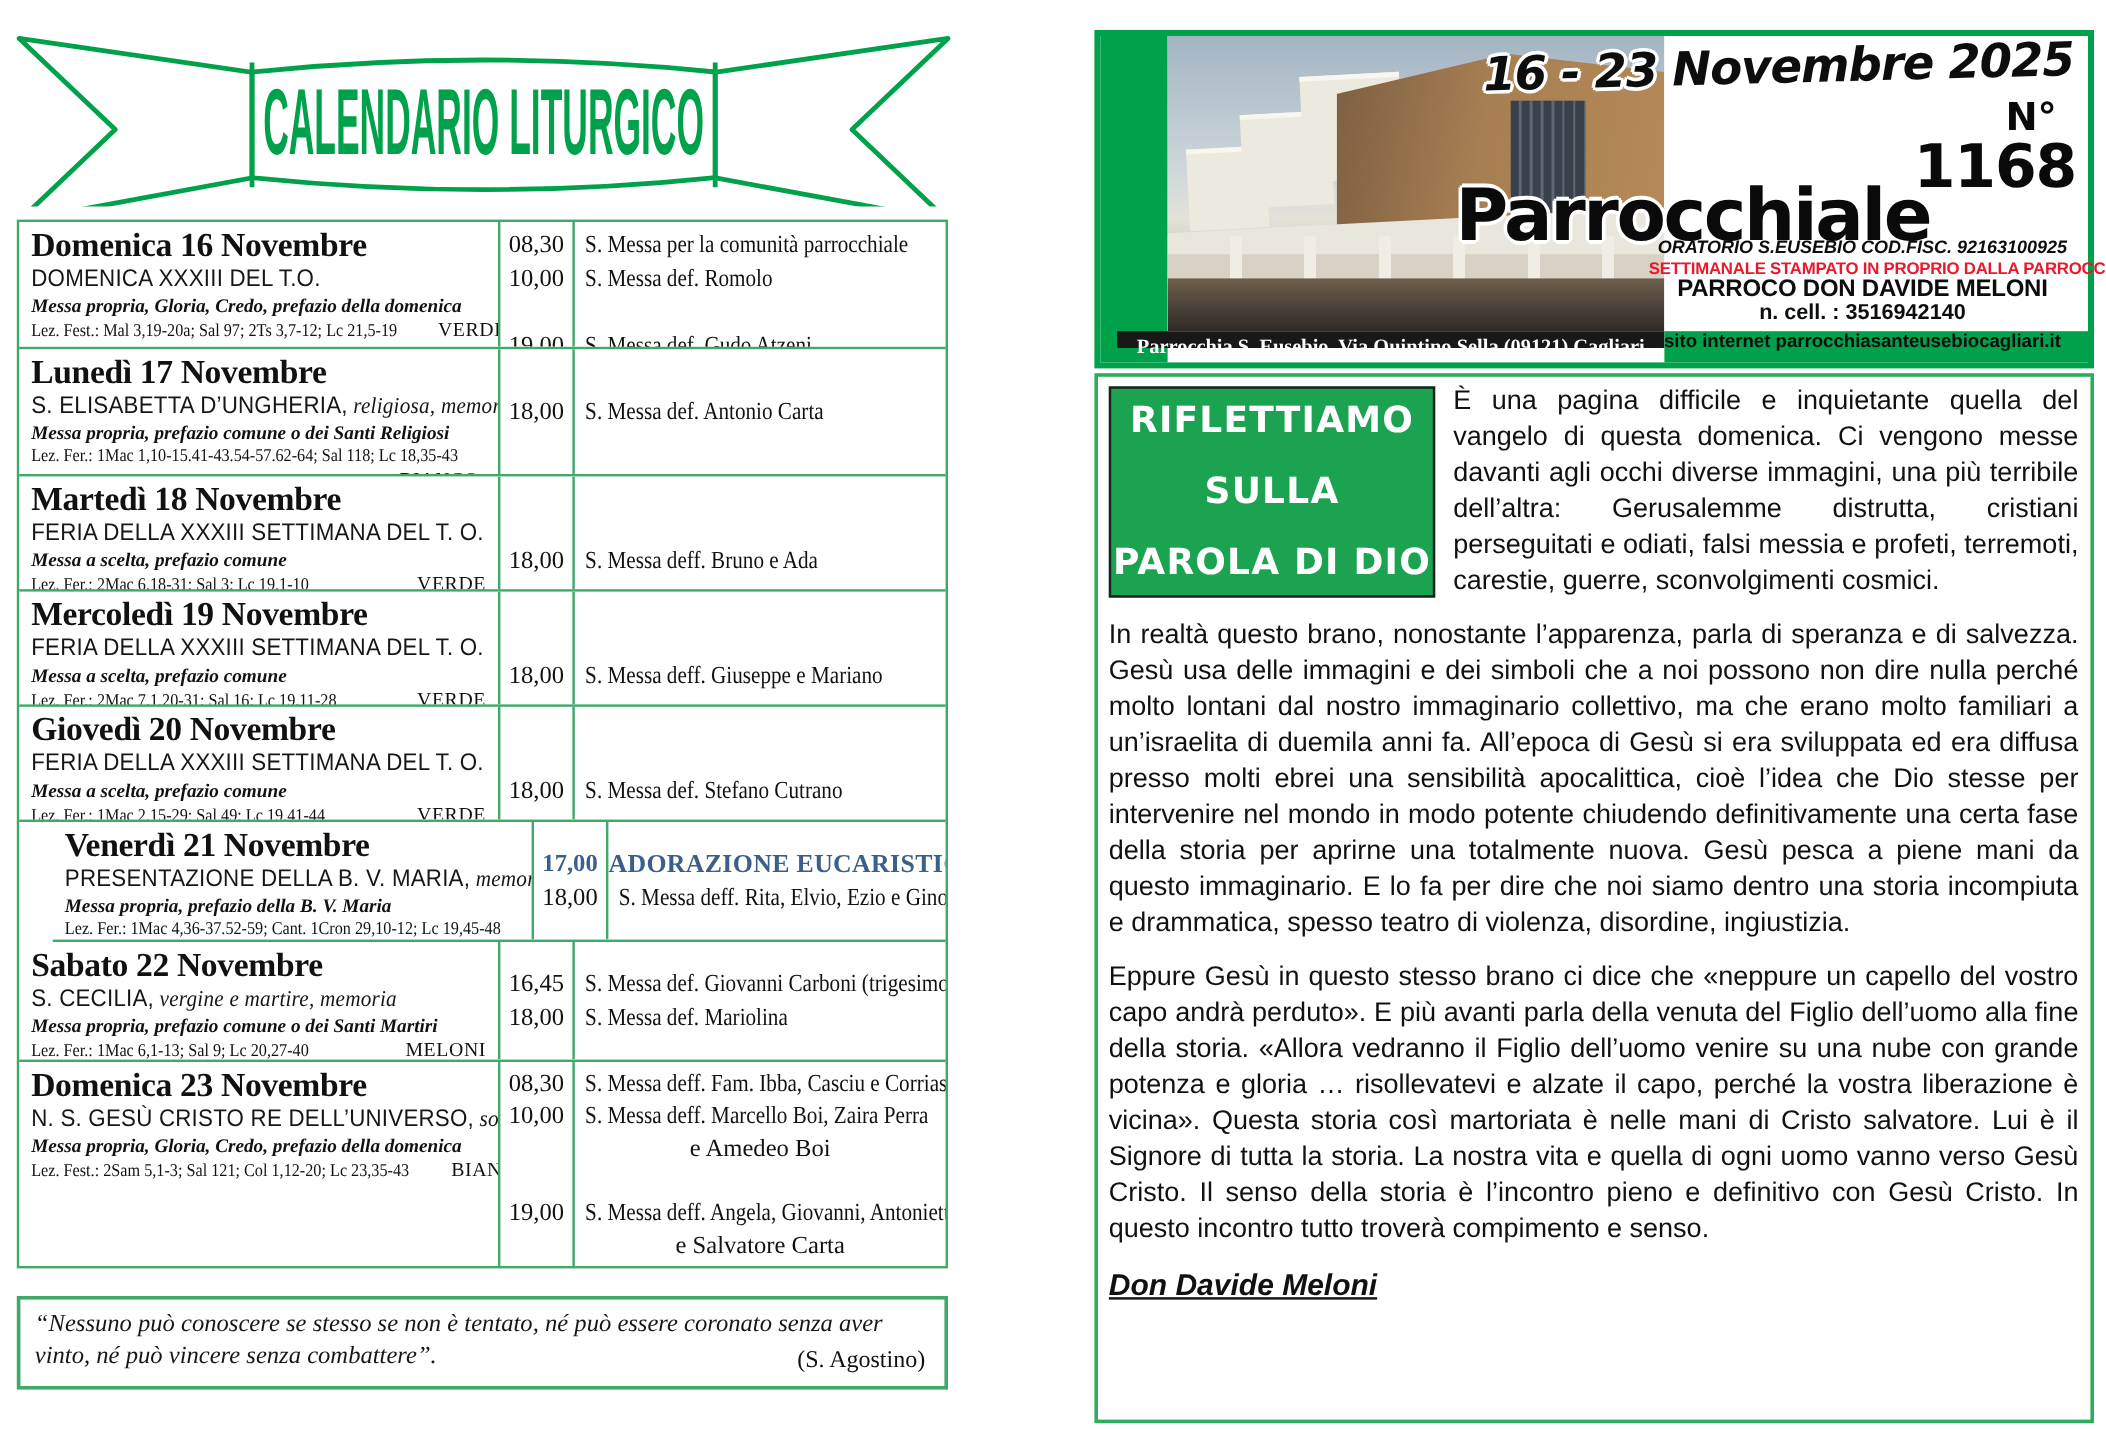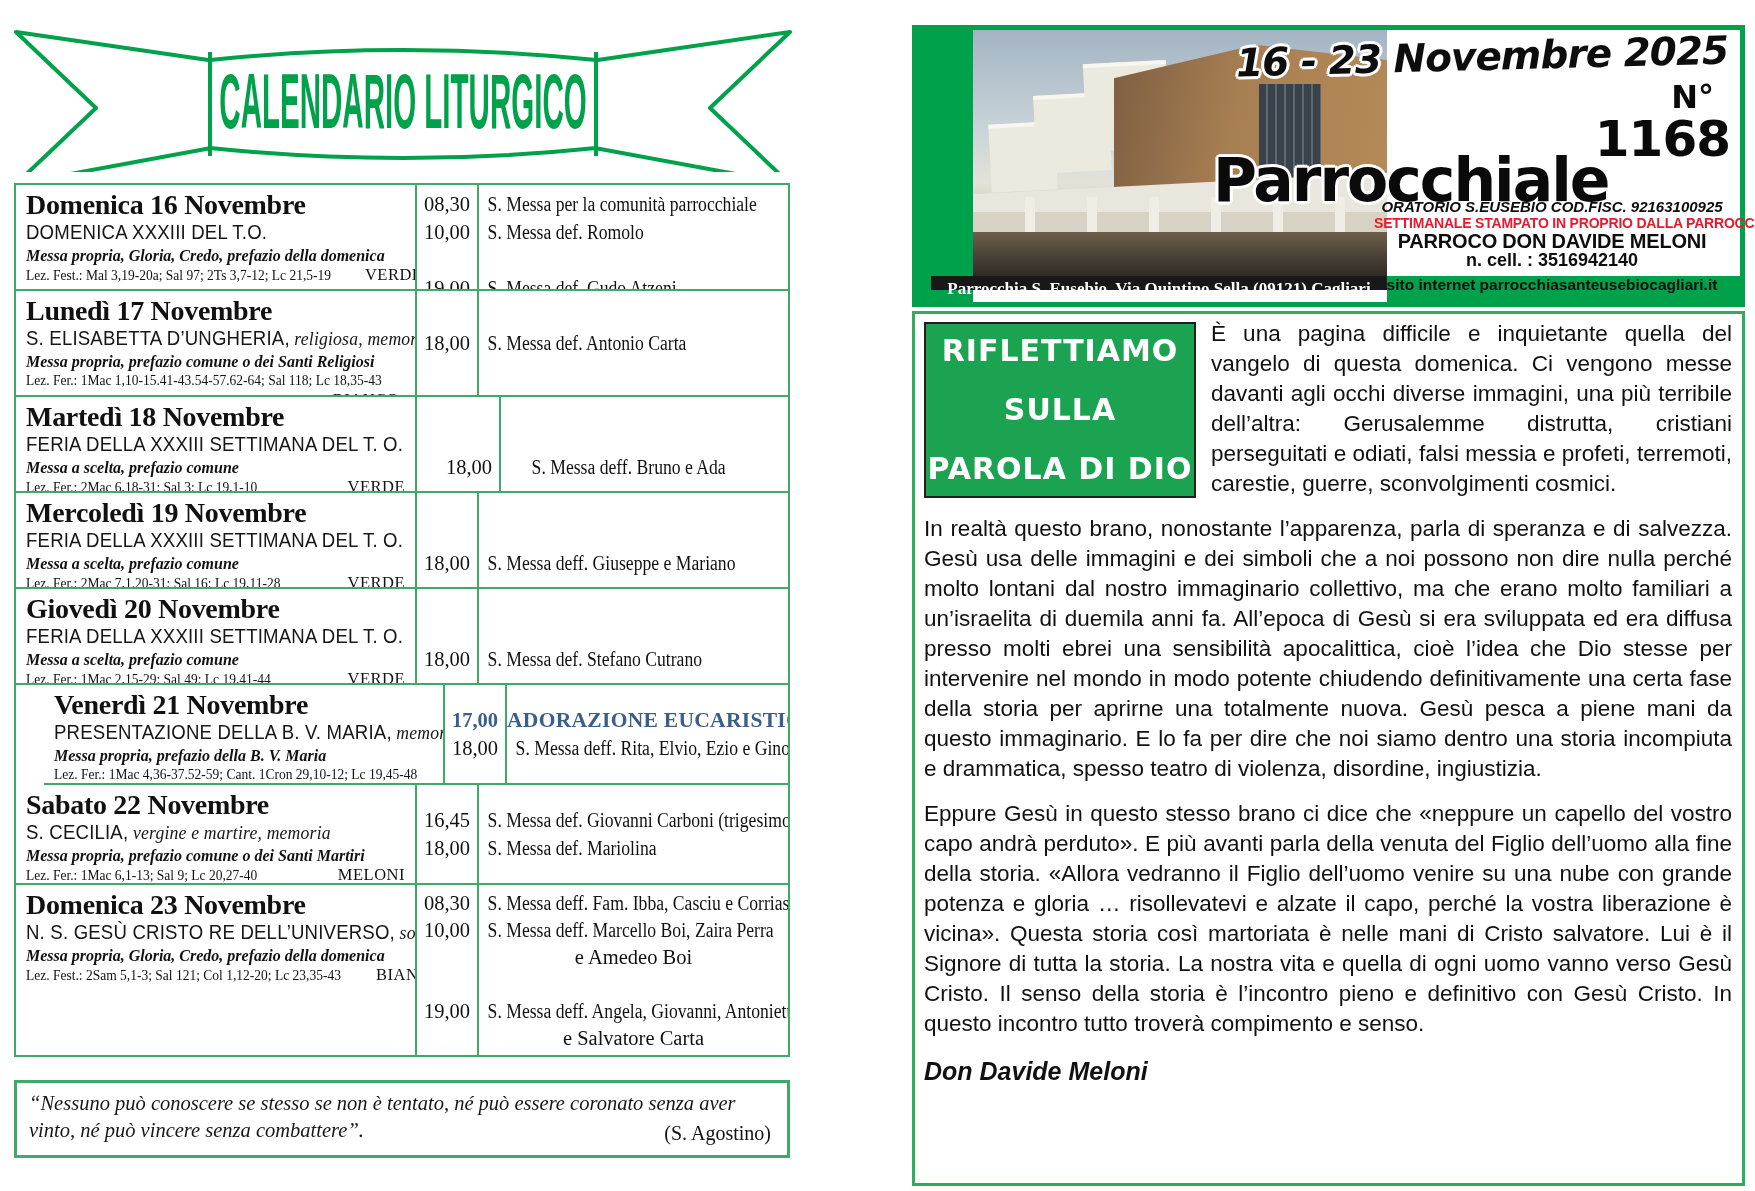--- a/index.html
+++ b/index.html
@@ -9,21 +9,21 @@
   
   #banner{position:absolute;left:8px;top:14px;width:790px;height:158px;}
   #banner svg{width:100%;height:100%;}
 
   #calendar-table{position:absolute;left:14px;top:183px;width:776px;
         border:2px solid #3FA968;box-sizing:border-box;background:#fff;}
   .cal-row{display:grid;grid-template-columns:401px 62px 1fr;border-bottom:2px solid #3FA968;overflow:hidden;}
   .cal-row:last-child{border-bottom:none;}
   .cal-row:nth-child(1){height:104px;}
   .cal-row:nth-child(2){height:104px;}
-  .cal-row:nth-child(3){height:94px;gap:22px;}
+  .cal-row:nth-child(3){height:94px;}
   .cal-row:nth-child(4){height:94px;}
   .cal-row:nth-child(5){height:94px;}
   .cal-row:nth-child(6){height:98px;margin-left:28px;}
   .cal-row:nth-child(7){height:98px;}
   .cal-row:nth-child(8){height:170px;}
 
   .cell-day{border-right:2px solid #3FA968;padding:4px 6px 2px 10px;box-sizing:border-box;overflow:hidden;}
   .cell-time{border-right:2px solid #3FA968;box-sizing:border-box;display:flex;flex-direction:column;overflow:hidden;}
   .cell-desc{display:flex;flex-direction:column;box-sizing:border-box;overflow:hidden;}
   .v-top{justify-content:flex-start;padding-top:5px;}
@@ -104,21 +104,21 @@
 
   
   #reflection{position:absolute;left:912px;top:311px;width:833px;height:875px;border:3px solid #2EAD5C;
               box-sizing:border-box;padding:5px 10px 4px 9px;background:#fff;}
   #reflection-box{float:left;width:272px;height:176px;margin:3px 15px 8px 0;background:#1CA351;
                   border:2px solid #1f1f1f;box-sizing:border-box;display:flex;flex-direction:column;
                   justify-content:center;text-align:center;color:#fff;
                   font-family:"DejaVu Sans",sans-serif;font-weight:bold;gap:15px;}
   #reflection-box div{font-size:30px;line-height:44px;letter-spacing:1px;}
   .refl-p{font:22.5px/30px "Liberation Sans",sans-serif;text-align:justify;margin:0 0 15px 0;color:#111;}
-  #reflection-signature{font:bold italic 25px/30px "Liberation Sans",sans-serif;margin-top:17px;}
+  #reflection-signature{font:bold italic 25px/30px "Liberation Sans",sans-serif;margin-top:17px;text-decoration:underline;}
 </style>
 </head>
 <body>
 
 <div id="page">
 
   <div id="banner">
     <svg viewBox="0 0 790 158" xmlns="http://www.w3.org/2000/svg">
       <polygon points="8,18 214,48 214,132 8,170 88,94" fill="#ffffff" stroke="#00A14B" stroke-width="4" stroke-linejoin="round"></polygon>
       <polygon points="782,18 576,48 576,132 782,170 702,94" fill="#ffffff" stroke="#00A14B" stroke-width="4" stroke-linejoin="round"></polygon>

